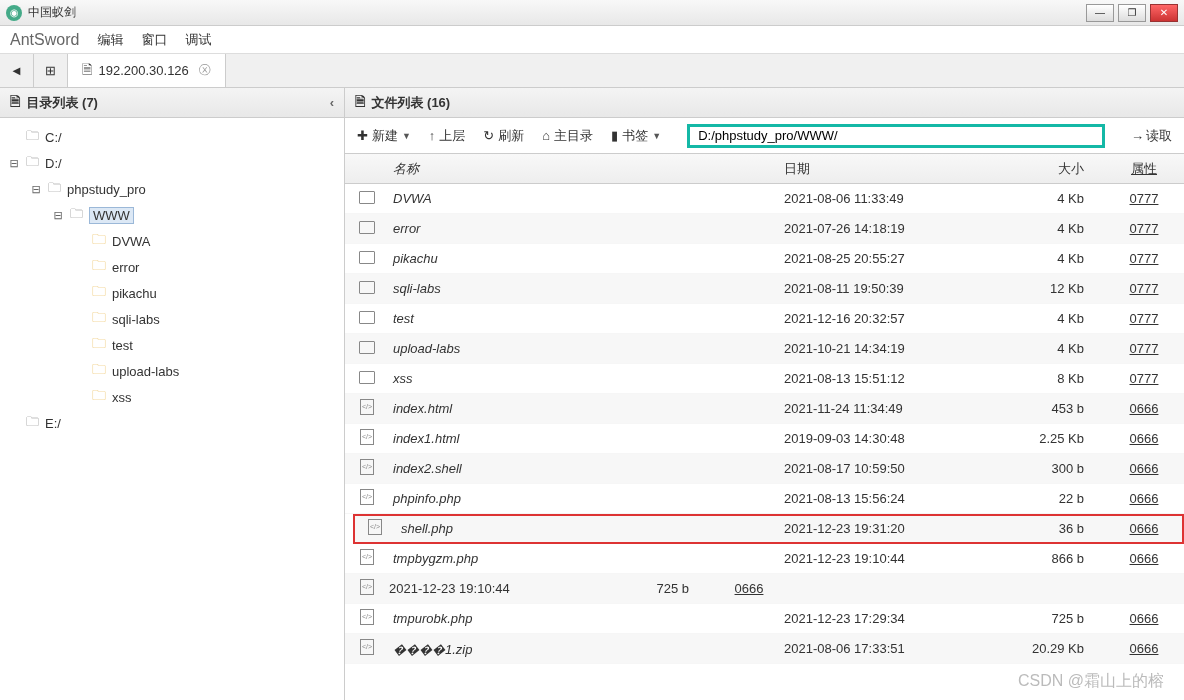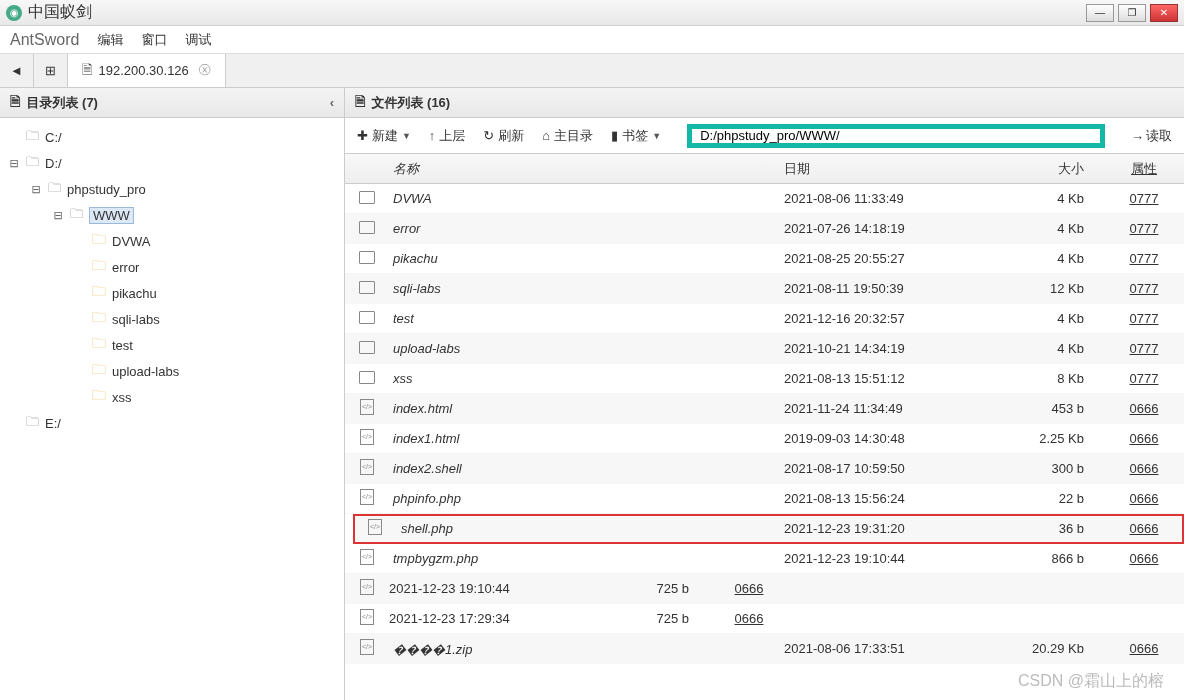--- a/index.html
+++ b/index.html
@@ -1,21 +1,21 @@
 <!DOCTYPE html>
 <html><head>
 <meta charset="utf-8">
 <style>
 * { box-sizing: border-box; margin: 0; padding: 0; font-family: "Microsoft YaHei", Arial, sans-serif; }
 body { width: 1184px; height: 700px; background: #fff; font-size: 13px; color: #333; overflow: hidden; }
 
 
 .titlebar { height: 26px; background: linear-gradient(#f8f8f8,#e8e8e8); border-bottom: 1px solid #ccc; display: flex; align-items: center; padding: 0 6px; }
 .titlebar .app-icon { width: 16px; height: 16px; background: #4a8; border-radius: 50%; margin-right: 6px; display:flex;align-items:center;justify-content:center;font-size:10px;color:#fff; }
-.titlebar .title { flex: 1; font-size: 16px; color: #333; }
+.titlebar .title { flex: 1; font-size: 12px; color: #333; }
 .winbtns { display: flex; gap: 4px; }
 .winbtn { width: 28px; height: 18px; border: 1px solid #999; background: linear-gradient(#fff,#ddd); display: flex; align-items: center; justify-content: center; font-size: 10px; }
 .winbtn.close { background: linear-gradient(#f66,#c33); color:#fff; border-color:#933; }
 
 
 .menubar { height: 28px; display: flex; align-items: center; padding: 1px 10px; border-bottom: 1px solid #ddd; }
 .menubar .brand { font-size: 16px; color: #666; margin-right: 18px; }
 .menubar .menu-item { margin-right: 18px; font-size: 13px; color: #333; cursor: pointer; }
 
 
@@ -38,21 +38,21 @@
 .tree-node.selected > .label { background:#dce8f5;border:1px solid #9bb8d8;padding:0 3px;}
 .tog { width:12px;text-align:center;color:#666;font-size:11px;}
 .fold-icon { color:#e8b84e;margin:0 4px;font-size:14px;}
 .drive-icon { color:#888;margin:0 4px;font-size:13px;}
 .label { font-size:13px;}
 
 
 .file-toolbar { height: 36px; border-bottom: 1px solid #ccc; display:flex;align-items:center;padding:0 12px;gap:18px;}
 .tbtn { display:flex;align-items:center;gap:4px;cursor:pointer;font-size:13px;}
 .caret { font-size:9px;color:#555;}
-.path-input { flex:1;height:24px;border:5px solid #14b8a6;padding:0 8px;font-size:13px;margin-left:8px;}
+.path-input { flex:1;height:24px;border:3px solid #14b8a6;padding:0 8px;font-size:13px;margin-left:8px;}
 .read-btn { margin-left:8px;cursor:pointer;font-size:13px;display:flex;align-items:center;gap:2px;}
 
 
 .file-table { flex:1;overflow:auto;}
 .ft-head { display:flex;height:30px;background:linear-gradient(#f8f8f8,#eee);border-bottom:1px solid #ccc;align-items:center;font-size:13px;color:#333;}
 .ft-row { display:flex;height:30px;align-items:center;border-bottom:1px solid #f6f6f6;}
 .ft-row:nth-child(even){background:#f7f7f7;}
 .ft-row.highlighted { outline:2px solid #d33;outline-offset:-2px;margin-left:8px;}
 .col-icon { width:44px;text-align:center;color:#555;}
 .col-name { flex:1;padding-left:4px;font-style:italic;}
@@ -303,20 +303,21 @@
             <div class="col-attr">0666</div>
           </div>
           <div class="ft-row">
             <div class="col-icon"><span class="file-ic"></span></div>
             <div class="col-date">2021-12-23 19:10:44</div>
             <div class="col-size">725 b</div>
             <div class="col-attr">0666</div>
           </div>
           <div class="ft-row">
             <div class="col-icon"><span class="file-ic"></span></div>
+            <div class="col-name">tmpurobk.php</div>
             <div class="col-date">2021-12-23 17:29:34</div>
             <div class="col-size">725 b</div>
             <div class="col-attr">0666</div>
           </div>
           <div class="ft-row">
             <div class="col-icon"><span class="file-ic"></span></div>
             <div class="col-name">����1.zip</div>
             <div class="col-date">2021-08-06 17:33:51</div>
             <div class="col-size">20.29 Kb</div>
             <div class="col-attr">0666</div>

